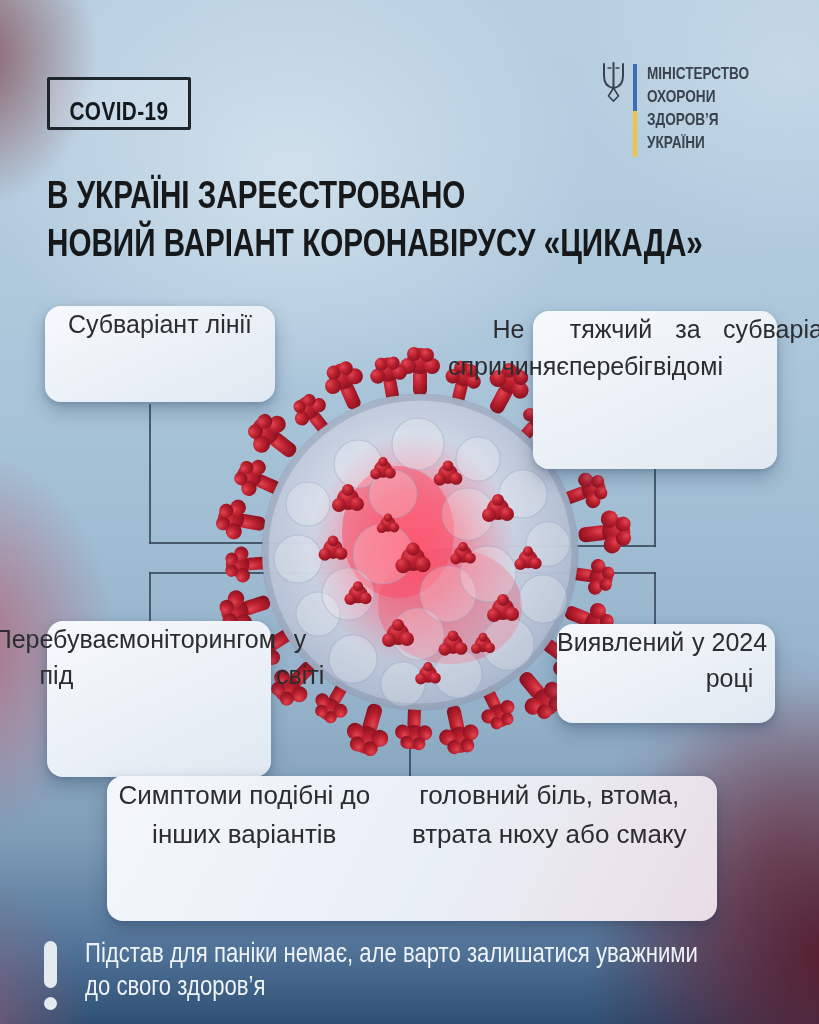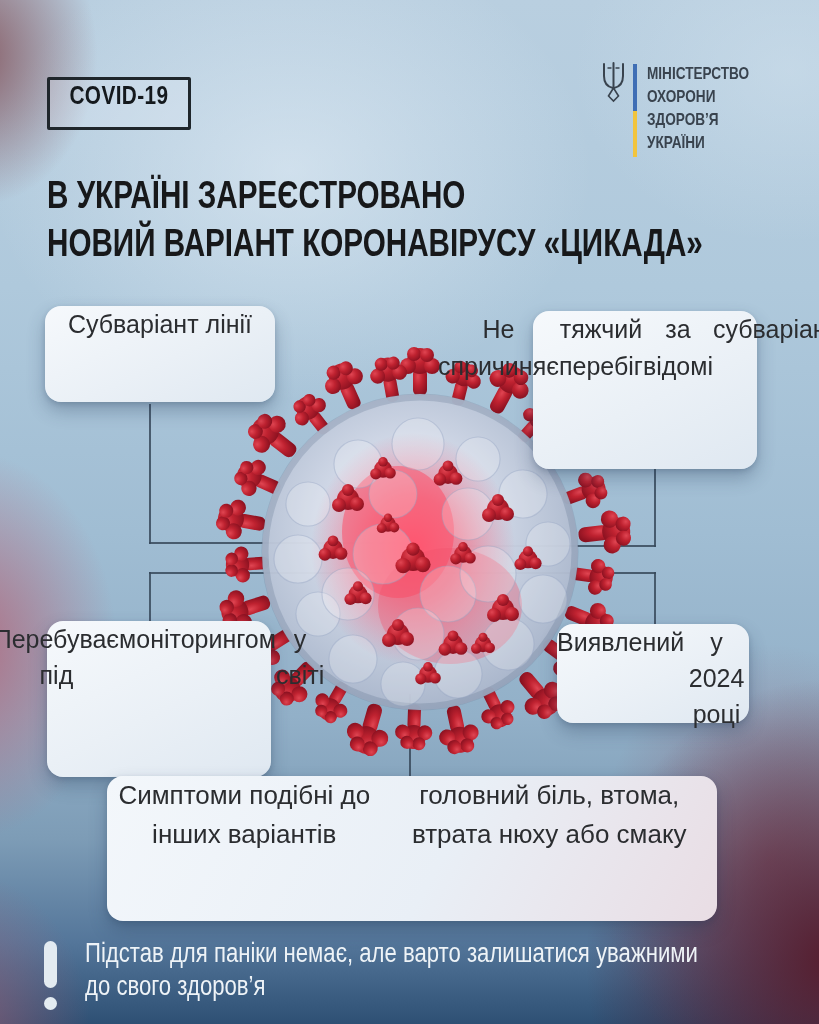--- a/index.html
+++ b/index.html
@@ -15,21 +15,21 @@
       radial-gradient(420px 320px at 290px 170px, rgba(232,241,249,0.55), rgba(232,241,249,0) 72%),
       radial-gradient(300px 240px at 790px 70px,  rgba(210,226,238,0.5),  rgba(210,226,238,0) 72%),
       linear-gradient(180deg,#b9cfe0 0%,#afc9dc 28%,#a0bdd3 52%,#92b0c8 70%,#7d9cb6 82%,#54769a 92%,#2e5074 100%);
   }
   .abs{position:absolute;}
   .cond{display:inline-block;transform:scaleX(0.78);transform-origin:0 50%;white-space:nowrap;}
   .cond-c{display:inline-block;transform:scaleX(0.8);transform-origin:center;white-space:nowrap;}
 
   
   #covid-badge{left:47px;top:77px;width:138px;height:47px;border:3px solid #1f262b;border-radius:2px;
-    background:rgba(236,243,249,0.22);display:flex;align-items:flex-start;justify-content:center;
+    background:rgba(236,243,249,0.22);display:flex;align-items:flex-end;justify-content:center;
     font-weight:bold;font-size:26px;color:#14191d;letter-spacing:0.5px;}
   #ministry{left:600px;top:61px;display:flex;align-items:flex-start;}
   #flag-bar{width:4px;height:93px;margin:3px 10px 0 6px;display:flex;flex-direction:column;}
   #flag-bar .b{flex:1;background:#3f6eb5;}
   #flag-bar .y{flex:1;background:#f2c43d;}
   #ministry-name{font-weight:bold;font-size:17px;line-height:23px;color:#39434e;padding-top:1px;}
   #ministry-name .ln{height:23px;}
   #ministry-name .ln span{display:inline-block;transform:scaleX(0.8);transform-origin:0 50%;white-space:nowrap;}
 
   
@@ -40,24 +40,24 @@
   
   .conn{background:rgba(56,74,92,0.85);}
 
   
   .box{border-radius:16px;color:#2b2d30;text-align:center;
     background:linear-gradient(155deg,#f6f9fc 0%,#eaf0f6 55%,#dfe8f1 100%);
     box-shadow:0 9px 18px rgba(35,55,85,0.30),0 2px 5px rgba(35,55,85,0.18);
     display:flex;flex-direction:row;justify-content:center;}
   .box .bl{font-size:25px;line-height:36px;}
   #box-omicron   {left:45px;  top:306px; width:230px; height:96px;}
-  #box-severity  {left:533px; top:311px; width:224px; height:158px;}
+  #box-severity  {left:533px; top:311px; width:244px; height:158px;}
   #box-severity .bl{line-height:37px;}
   #box-monitoring{left:47px;  top:621px; width:224px; height:156px;}
-  #box-detected  {left:557px; top:624px; width:192px; height:99px;justify-content:center;}
+  #box-detected  {left:557px; top:624px; width:218px; height:99px;justify-content:center;}
   #box-symptoms  {left:107px; top:776px; width:610px; height:145px;
     background:linear-gradient(118deg,#f3f7fb 0%,#e9eff6 55%,#e9dde4 100%);justify-content:center;}
   #box-symptoms .bl{font-size:26px;line-height:39px;}
 
   
   #excl-bar{left:44px;top:941px;width:13px;height:47px;border-radius:7px;background:#e3ebf1;}
   #excl-dot{left:44px;top:997px;width:13px;height:13px;border-radius:50%;background:#e3ebf1;}
   .foot-line{left:85px;color:#eef3f7;font-size:27px;font-weight:400;}
   #foot-1{top:938px;}
   #foot-2{top:971px;}

